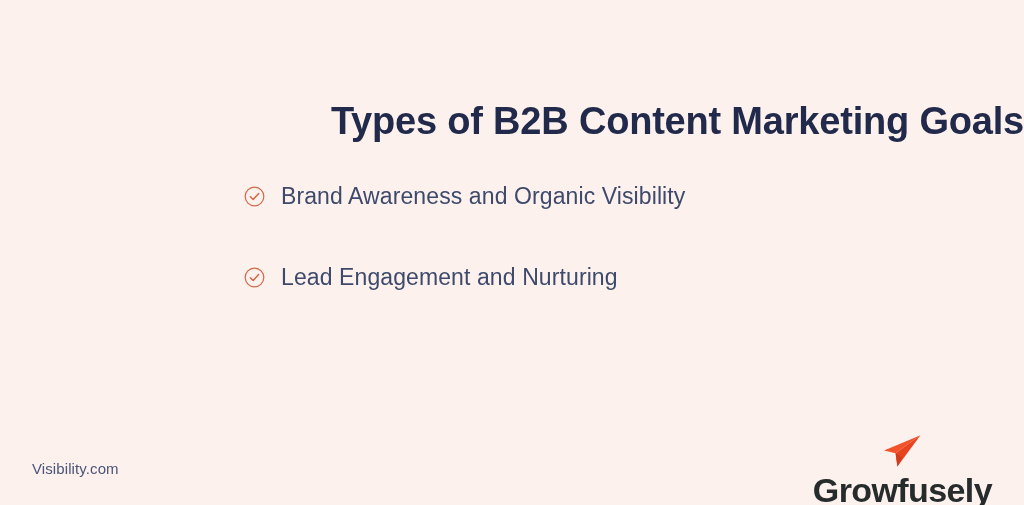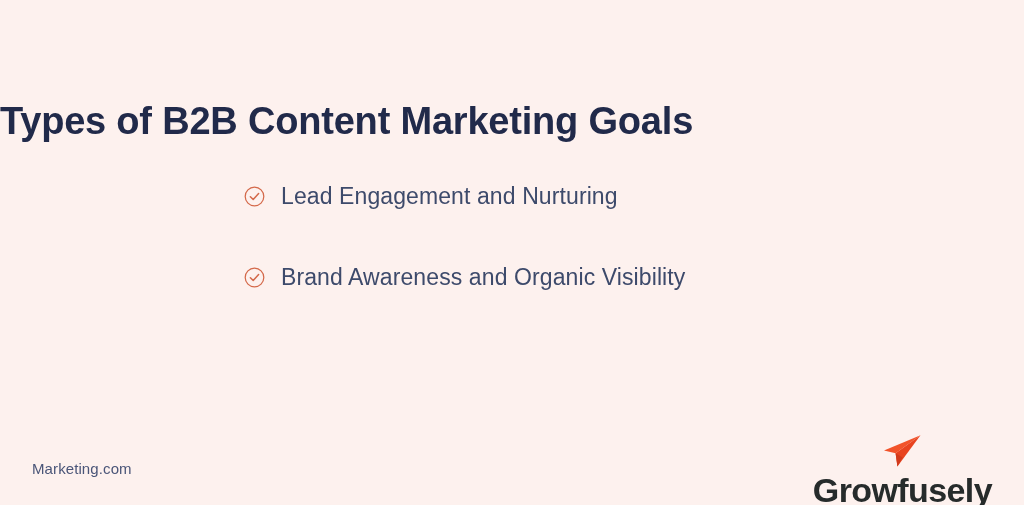--- a/index.html
+++ b/index.html
@@ -20,21 +20,21 @@
     overflow: hidden;
     box-sizing: border-box;
   }
 
   
   .slide-title {
     position: absolute;
     left: 0;
     right: 0;
     top: 72px;
-    text-align: left;
+    text-align: right;
     font-size: 38px;
     line-height: 48px;
     font-weight: 700;
     letter-spacing: -0.2px;
     color: #212A4A;
     white-space: nowrap;
   }
 
   
   .goal-list {
@@ -133,37 +133,37 @@
 
   <ul class="goal-list">
 
     <li class="goal-item">
       <span class="check-icon">
         <svg viewBox="0 0 21 21" xmlns="http://www.w3.org/2000/svg">
           <circle cx="10.5" cy="10.5" r="9.3" fill="none" stroke="#D4694A" stroke-width="1.25"></circle>
           <path d="M6.4 10.7 L9.2 13.5 L14.6 7.6" fill="none" stroke="#D4694A" stroke-width="1.5" stroke-linecap="round" stroke-linejoin="round"></path>
         </svg>
       </span>
-      <span class="goal-label">Lead Engagement and Nurturing</span>
+      <span class="goal-label">Brand Awareness and Organic Visibility</span>
     </li>
 
     <li class="goal-item">
       <span class="check-icon">
         <svg viewBox="0 0 21 21" xmlns="http://www.w3.org/2000/svg">
           <circle cx="10.5" cy="10.5" r="9.3" fill="none" stroke="#D4694A" stroke-width="1.25"></circle>
           <path d="M6.4 10.7 L9.2 13.5 L14.6 7.6" fill="none" stroke="#D4694A" stroke-width="1.5" stroke-linecap="round" stroke-linejoin="round"></path>
         </svg>
       </span>
-      <span class="goal-label">Brand Awareness and Organic Visibility</span>
+      <span class="goal-label">Lead Engagement and Nurturing</span>
     </li>
 
 
   </ul>
 
-  <div class="footer-url">Marketing.com</div>
+  <div class="footer-url">Visibility.com</div>
 
   <div class="brand-logo">
     <span class="brand-mark">
       <svg viewBox="0 0 42 34" xmlns="http://www.w3.org/2000/svg">
         <path d="M39.5 1.2 L3.0 16.4 L14.6 19.3 Z" fill="#F2532A"></path>
         <path d="M39.5 1.2 L14.6 19.3 L16.4 32.6 Z" fill="#E8431F"></path>
         <path d="M14.6 19.3 L16.4 32.6 L21.6 23.6 Z" fill="#D13A1C"></path>
       </svg>
     </span>
     <span class="brand-wordmark">Growfusely</span>

